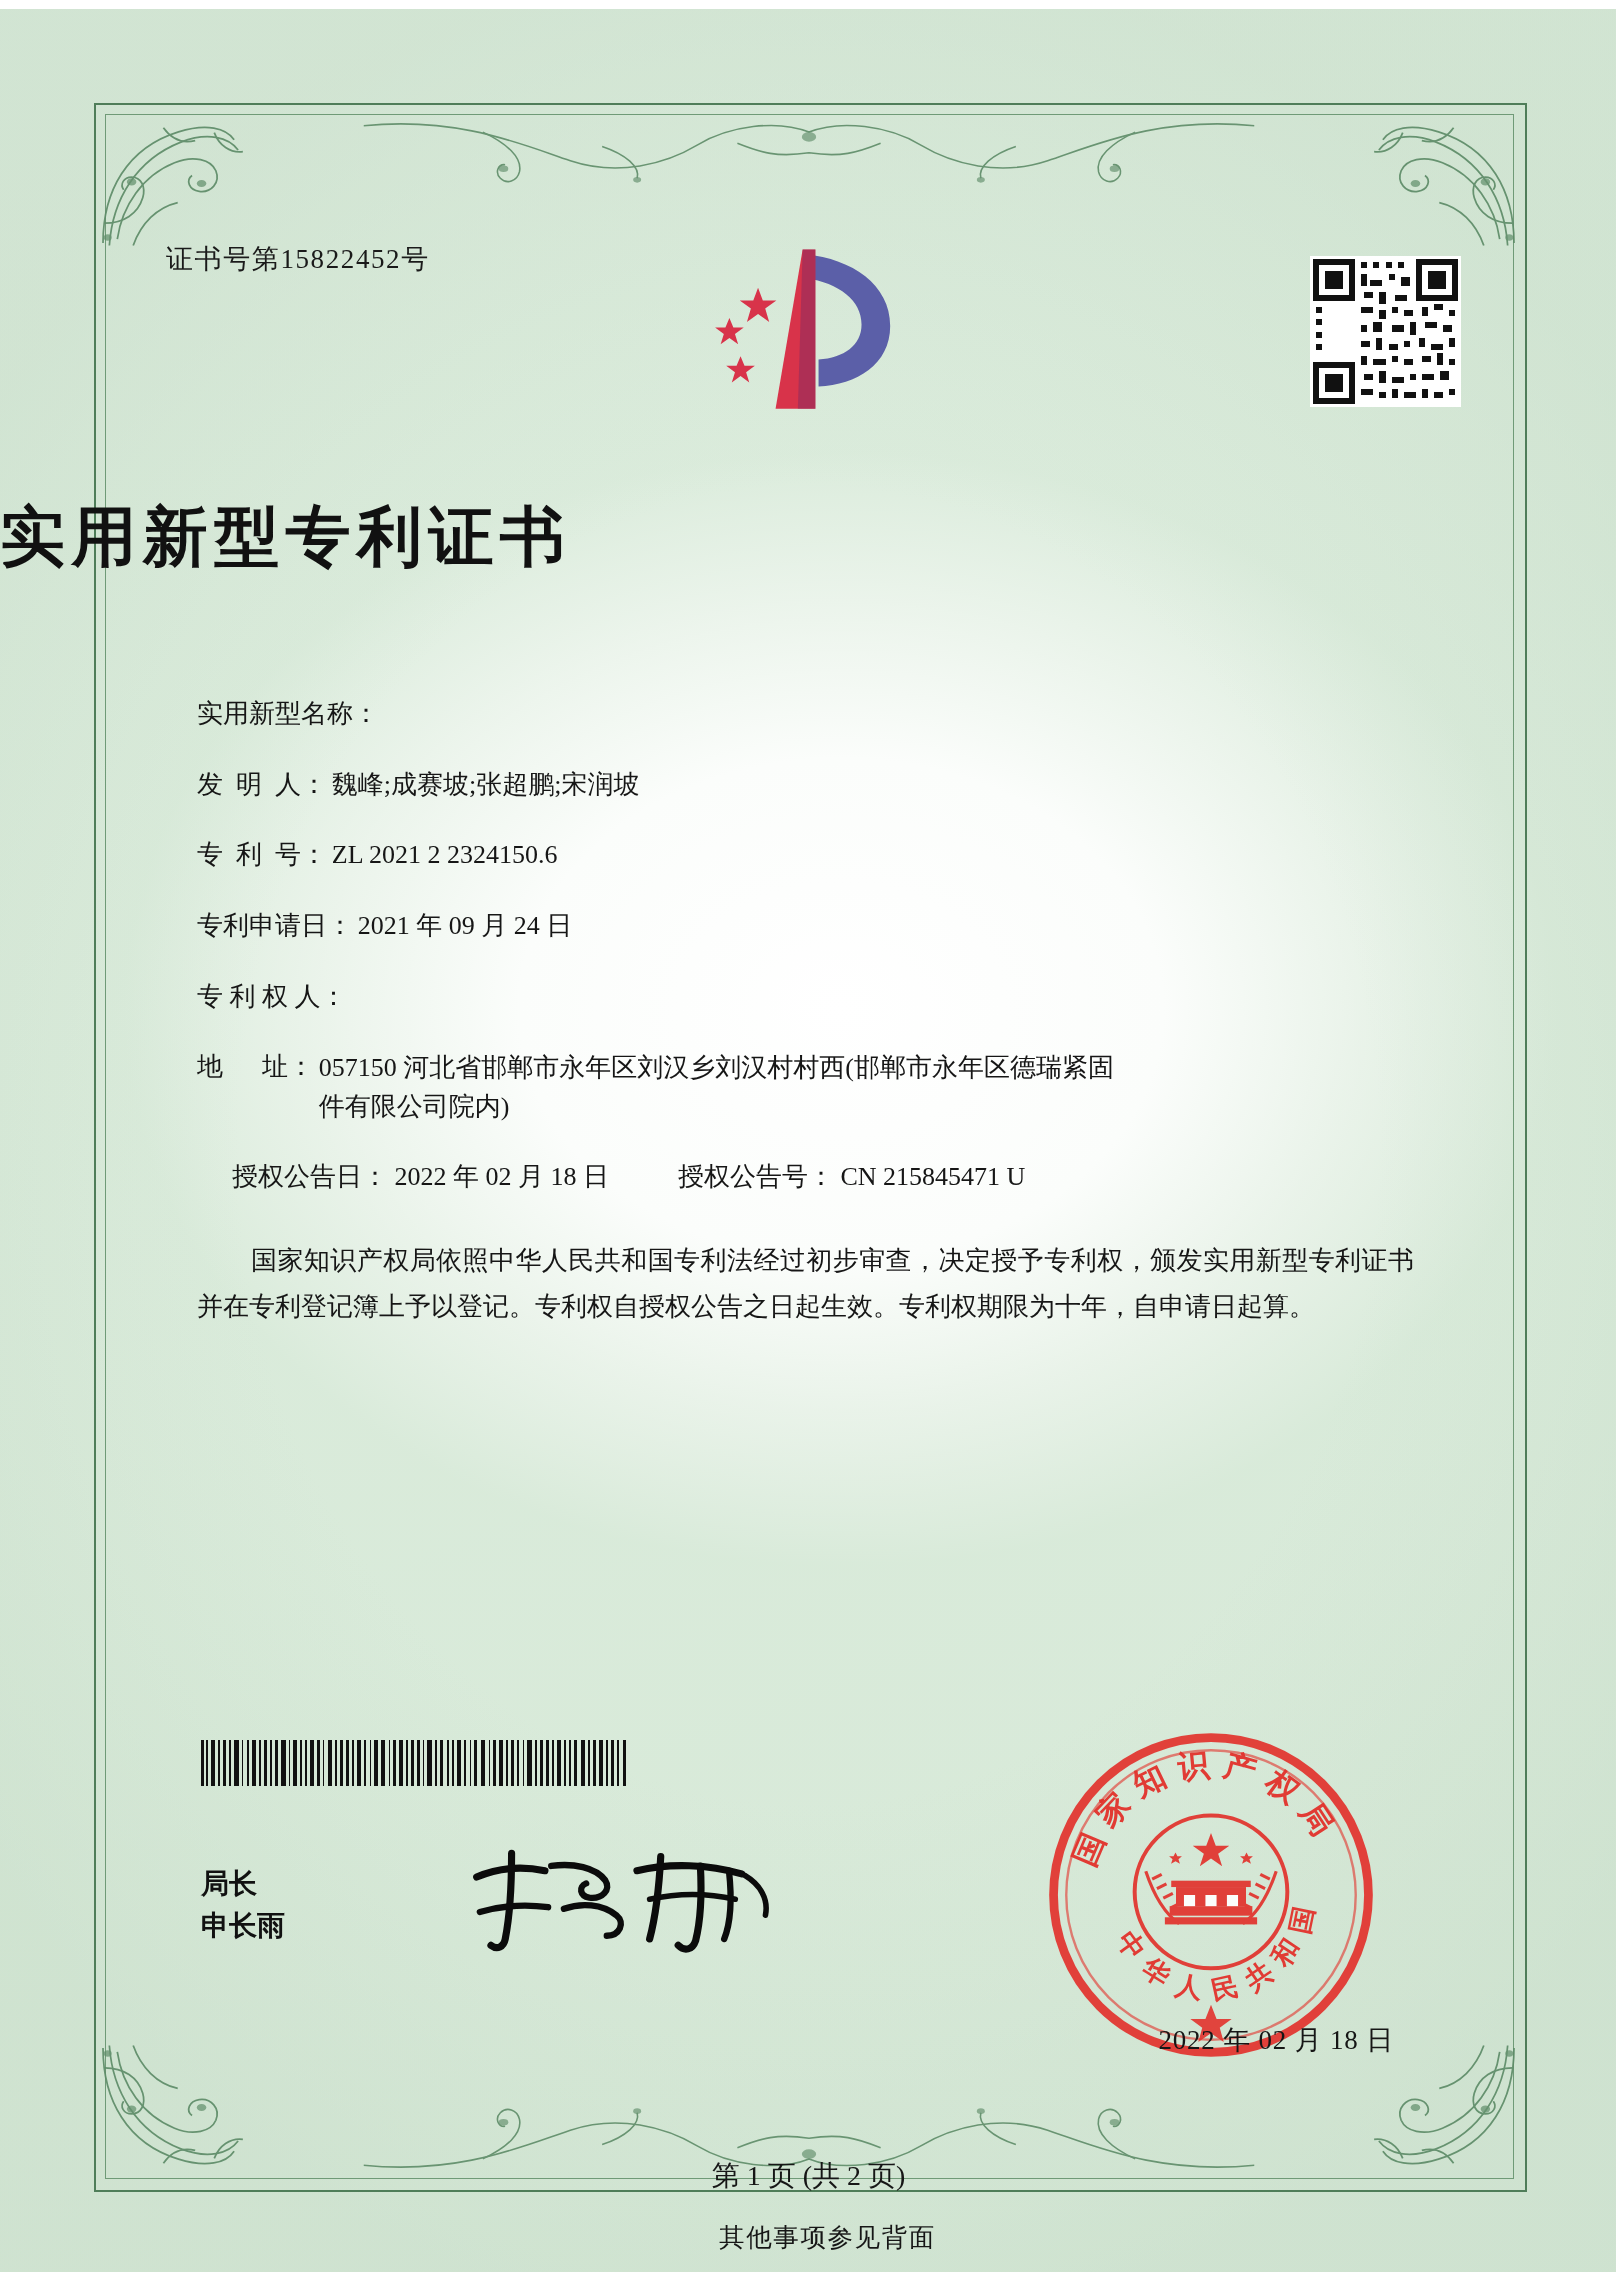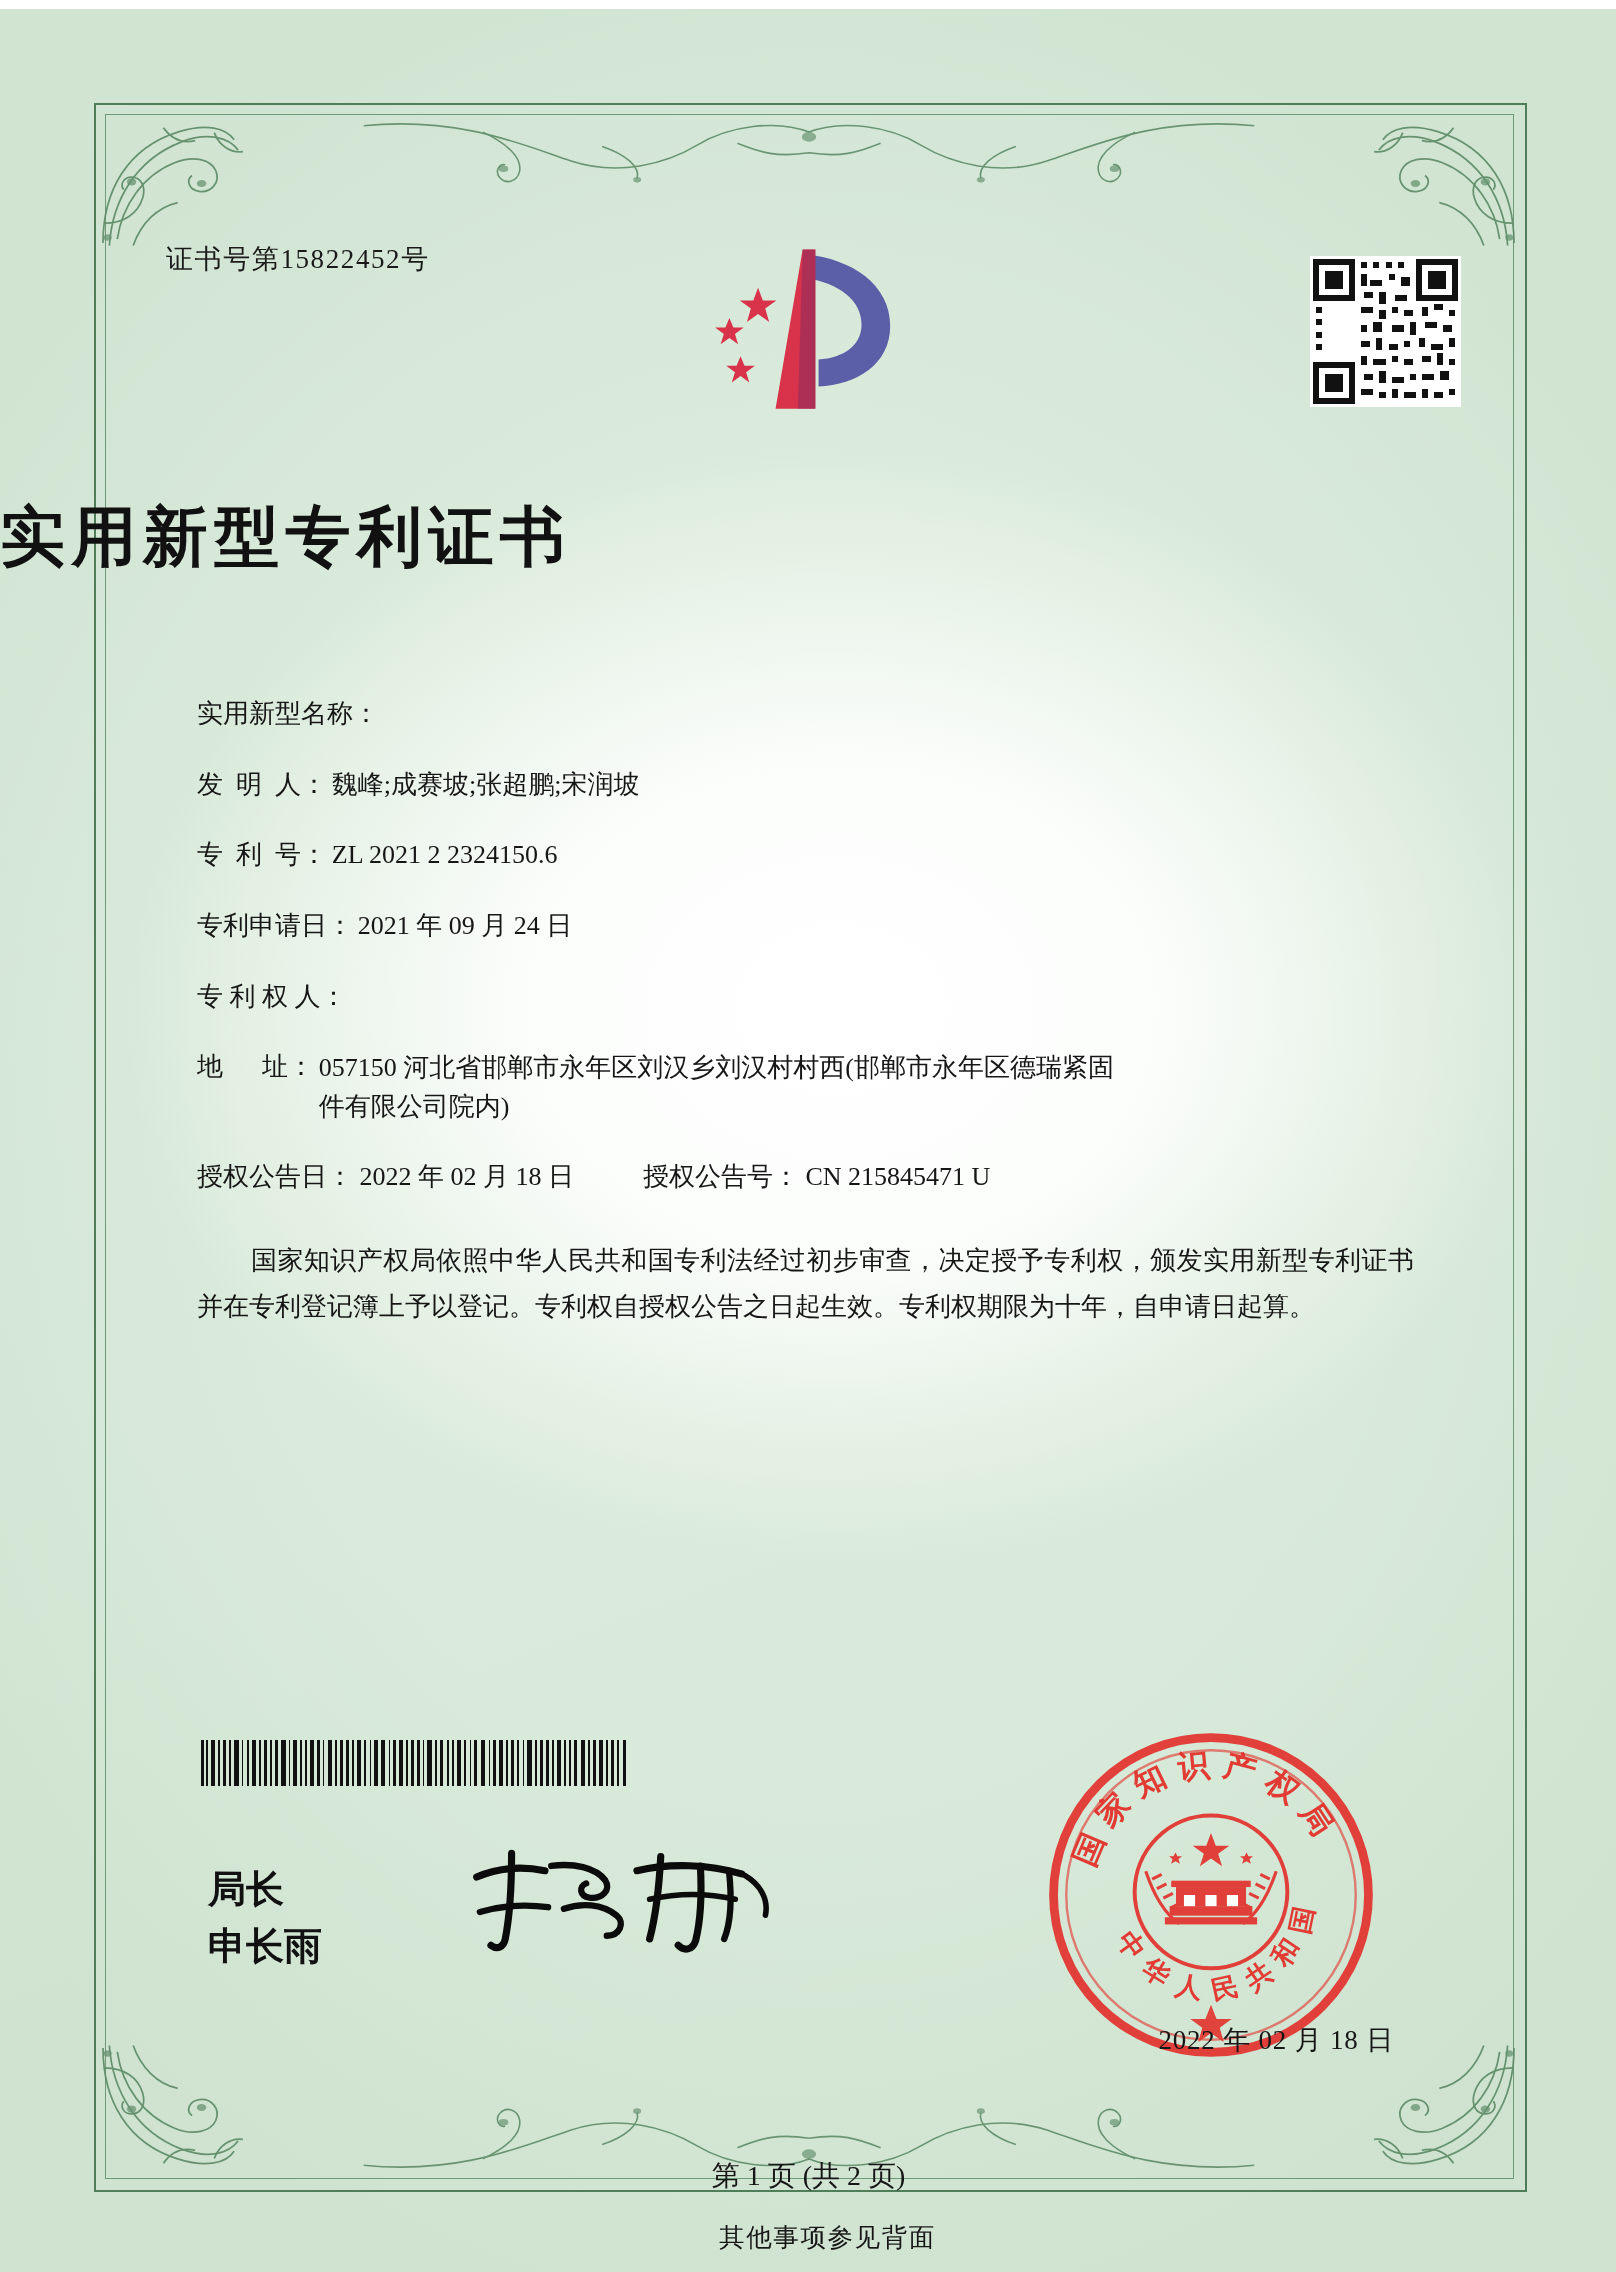--- a/index.html
+++ b/index.html
@@ -136,21 +136,21 @@
   }
   .field-value.addr {
     max-width: 820px;
     line-height: 1.5;
   }
   .two-col {
     display: flex;
     align-items: baseline;
     margin-bottom: 32px;
   }
-  .two-col .left { flex: 0 0 auto; width: 446px; }
+  .two-col .left { flex: 0 0 auto; width: 446px; margin-left: 35px; }
   .two-col .right { flex: 0 0 auto; }
 
   
   .paragraphs {
     position: absolute;
     left: 197px; top: 1229px;
     width: 1225px;
     font-size: 26px;
     line-height: 1.75;
     color: #161616;
@@ -165,26 +165,25 @@
   .barcode {
     position: absolute;
     left: 199px; top: 1731px;
     width: 430px; height: 46px;
   }
 
   
   .sig-block {
     position: absolute;
     left: 201px; top: 1854px;
-    font-size: 38px;
+    font-size: 28px;
     line-height: 1.5;
     color: #111;
-    font-family: Liberation Mono, monospace;
+    font-family: Liberation Sans, sans-serif;
     font-weight: 600;
-    margin-left: 7px;
   }
   .handwriting {
     position: absolute;
     left: 462px; top: 1830px;
     width: 334px; height: 119px;
     color: #0b0b0b;
   }
 
   
   .seal {

